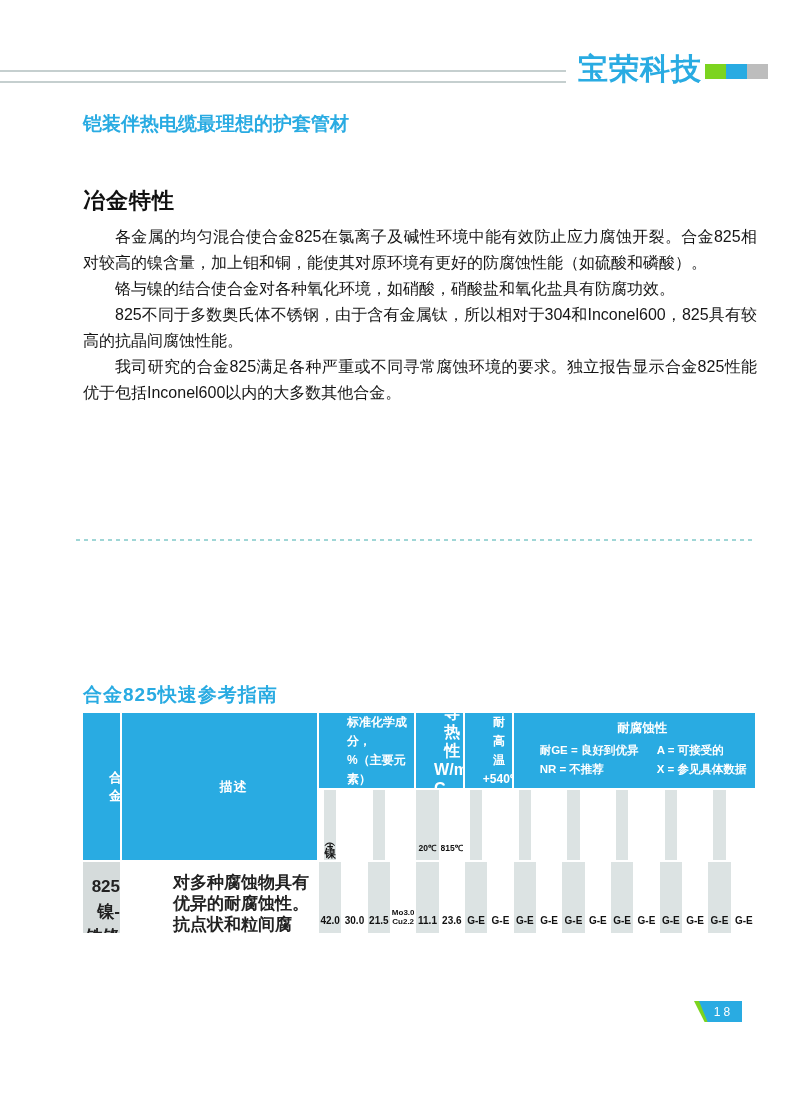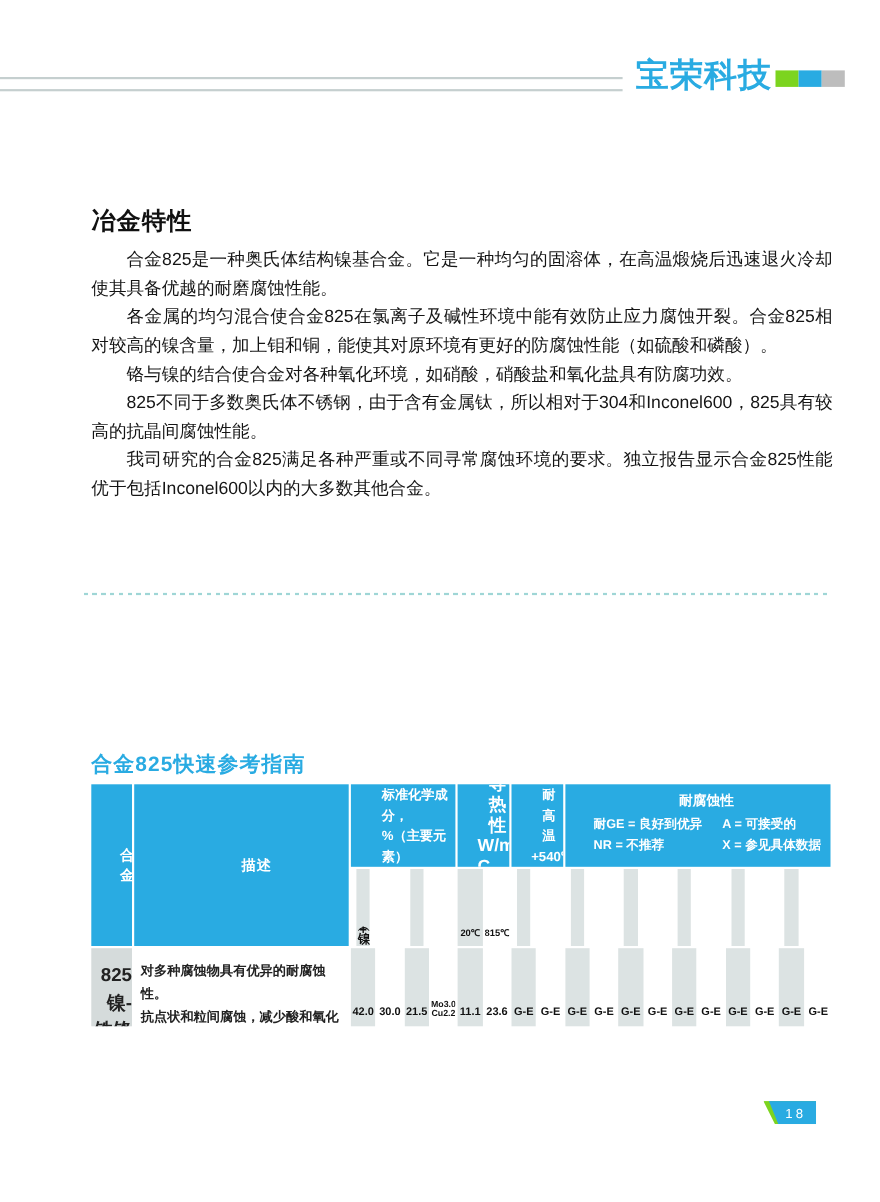--- a/index.html
+++ b/index.html
@@ -50,22 +50,22 @@
   .sub { grid-row:2; display:flex; align-items:flex-end; justify-content:center; padding-bottom:6px;
          font-weight:bold; font-size:11.5px; color:#111; }
   .sub.vert { writing-mode:vertical-rl; text-orientation:upright; line-height:1.05; letter-spacing:1px;
               display:block; text-align:right; padding:0 0 5px 0; margin:0 auto; }
   .sub.horiz { font-size:8.5px; letter-spacing:0; padding-bottom:7px; }
   .val { grid-row:3; display:flex; align-items:flex-end; justify-content:center; padding-bottom:7px;
          font-weight:bold; font-size:10px; color:#111; text-align:center; line-height:1.15; }
   .val.tiny { font-size:8px; }
   .d-alloy { grid-area:3/1/4/2; background:#d5dbdb; text-align:right; font-weight:bold; font-size:17px;
              padding-top:12px; line-height:25px; color:#222; }
-  .d-desc  { grid-area:3/2/4/3; background:#fff; font-size:12px; font-weight:bold; color:#222;
-             padding:10px 4px 0 6px; line-height:21px; }
+  .d-desc  { grid-area:3/2/4/3; background:#fff; font-size:17px; font-weight:bold; color:#222;
+             padding:10px 4px 0 6px; line-height:21px;margin-left:45px; }
 
   
   .page-badge { position:absolute; left:694px; top:1001px; width:48px; height:21px; }
   .badge-green { position:absolute; inset:0; background:#7cd41f;
                  clip-path:polygon(0 0,100% 0,100% 100%,22% 100%); }
   .badge-blue  { position:absolute; top:0; bottom:0; left:5px; right:0; background:#29abe2;
                  clip-path:polygon(0 0,100% 0,100% 100%,20% 100%);
                  display:flex; align-items:center; justify-content:center;
                  color:#fff; font-size:12px; letter-spacing:3px; padding-left:6px; }
 </style>
@@ -78,26 +78,26 @@
   <div class="ruleline r2"></div>
 
   <div class="brand">
     <span class="brand-text">宝荣科技</span>
     <span class="sq sq-green"></span>
     <span class="sq sq-blue"></span>
     <span class="sq sq-gray"></span>
   </div>
 
   <div class="doc-title">
+    <div>铠装伴热电缆最理想的护套管材</div>
   </div>
 
   <div class="metallurgy">
     <h2>冶金特性</h2>
     <div id="paras">
-        <p>合金825是一种奥氏体结构镍基合金。它是一种均匀的固溶体，在高温煅烧后迅速退火冷却使其具备优越的耐磨腐蚀性能。</p>
         <p>各金属的均匀混合使合金825在氯离子及碱性环境中能有效防止应力腐蚀开裂。合金825相对较高的镍含量，加上钼和铜，能使其对原环境有更好的防腐蚀性能（如硫酸和磷酸）。</p>
         <p>铬与镍的结合使合金对各种氧化环境，如硝酸，硝酸盐和氧化盐具有防腐功效。</p>
         <p>825不同于多数奥氏体不锈钢，由于含有金属钛，所以相对于304和Inconel600，825具有较高的抗晶间腐蚀性能。</p>
         <p>我司研究的合金825满足各种严重或不同寻常腐蚀环境的要求。独立报告显示合金825性能优于包括Inconel600以内的大多数其他合金。</p>
       </div>
   </div>
 
   <div class="divider"></div>
 
   <h3 class="table-title">合金825快速参考指南</h3>

